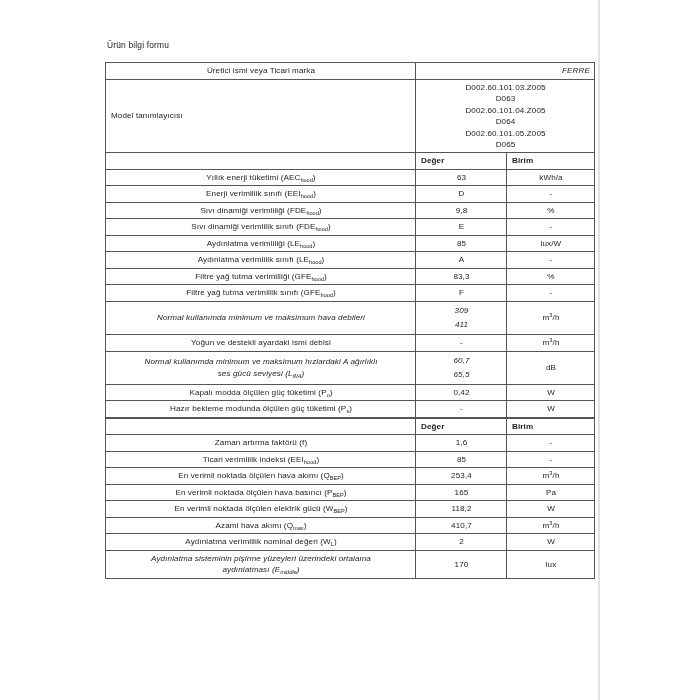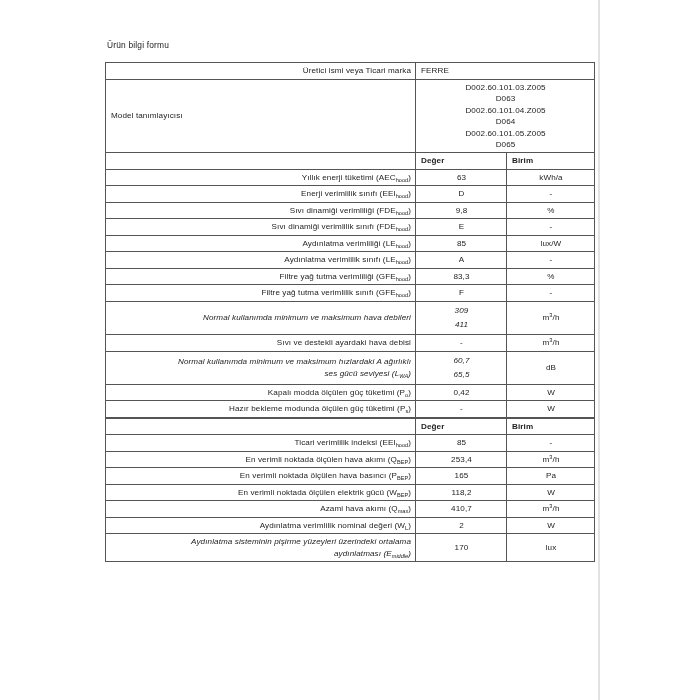--- a/index.html
+++ b/index.html
@@ -71,36 +71,37 @@
     padding-left: 0;
     padding-right: 0;
     margin-top: 15px;
   }
   td.hdr {
     text-align: left;
     font-weight: bold;
     font-size: 8.3px;
   }
   td.blank { }
-  td.label { text-align: right; }
+  td.label { text-align: center; }
   td.model-label {
     vertical-align: bottom;
     padding-bottom: 3px;
   }
   td.model-value {
     text-align: center;
     padding-left: 6px;
     line-height: 1.62;
     vertical-align: top;
     padding-top: 3px;
     padding-bottom: 3px;
   }
   td.brand-value {
-    text-align: left;
+    text-align: right;
     padding-left: 6px;
+    font-style: italic;
   }
   td.two-line {
     line-height: 1.75;
     padding-top: 3px;
     padding-bottom: 3px;
     font-style: italic;
   }
   td.val.two-line { line-height: 1.75; }
   sub {
     font-size: 5.6px;
@@ -199,21 +200,21 @@
         <tr>
           <td class="label two-line model-label">Normal kullanımda minimum ve maksimum hava debileri</td>
           <td class="val two-line">
             <div>309</div>
             <div>411</div>
           </td>
           <td class="unit"><span class="nowrap"><span>m</span><sup>3</sup><span>/h</span></span></td>
         </tr>
 
         <tr>
-          <td class="label">Sıvı ve destekli ayardaki hava debisi</td>
+          <td class="label">Yoğun ve destekli ayardaki ismi debisi</td>
           <td class="val">-</td>
           <td class="unit"><span class="nowrap"><span>m</span><sup>3</sup><span>/h</span></span></td>
         </tr>
 
         <tr>
           <td class="label two-line">
             <div>Normal kullanımda minimum ve maksimum hızlardaki A ağırlıklı</div>
             <div><span>ses gücü seviyesi (L</span><sub>WA</sub><span>)</span></div>
           </td>
           <td class="val two-line">
@@ -245,20 +246,25 @@
           <col class="c-unit">
         </colgroup>
       <tbody>
         <tr>
           <td class="blank"></td>
           <td class="hdr">Değer</td>
           <td class="hdr">Birim</td>
         </tr>
 
         <tr>
+          <td class="label"><span>Zaman artırma faktörü (f)</span><sub></sub><span></span></td>
+          <td class="val">1,6</td>
+          <td class="unit">-</td>
+        </tr>
+        <tr>
           <td class="label"><span>Ticari verimlilik indeksi (EEI</span><sub>hood</sub><span>)</span></td>
           <td class="val">85</td>
           <td class="unit">-</td>
         </tr>
         <tr>
           <td class="label"><span>En verimli noktada ölçülen hava akımı (Q</span><sub>BEP</sub><span>)</span></td>
           <td class="val">253,4</td>
           <td class="unit"><span class="nowrap"><span>m</span><sup>3</sup><span>/h</span></span></td>
         </tr>
         <tr>

